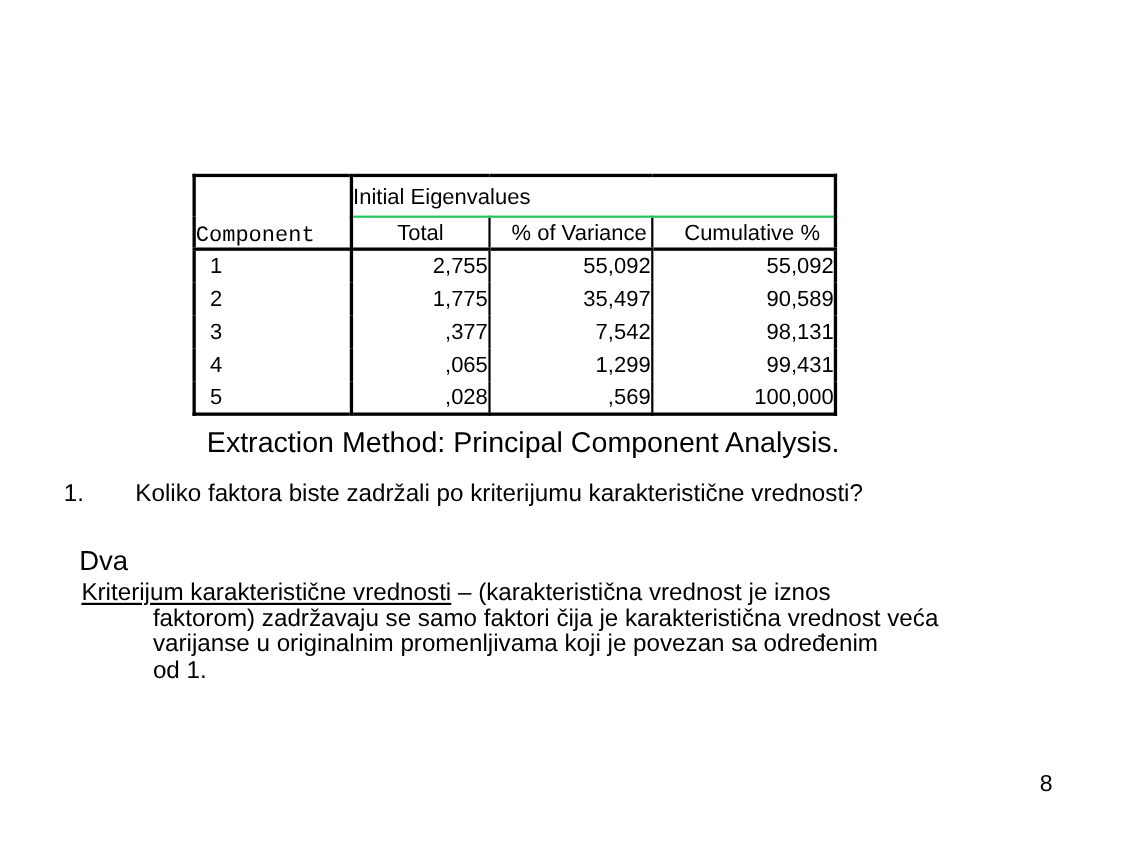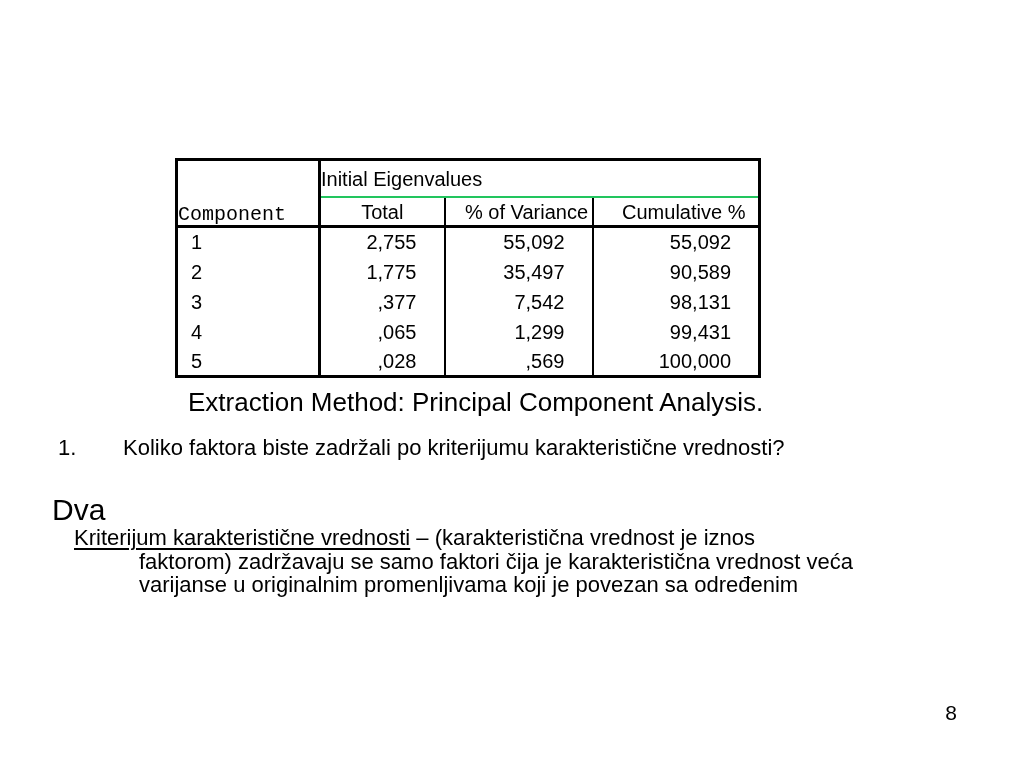--- a/index.html
+++ b/index.html
@@ -64,21 +64,21 @@
     padding-left: 16px;
   }
   tr.data { height: 30px; }
   tr.data td.c-comp {
     text-align: left;
     padding-left: 13px;
     border-right: 3px solid #000000;
   }
   tr.data td.num {
     text-align: right;
-    padding-right: 27px;
+    padding-right: 0;
   }
   tr.data td.c-var, tr.data td.c-cum {
     border-left: 2px solid #000000;
   }
   .table-footnote {
     margin-top: 9px;
     margin-left: 13px;
     font-size: 26px;
     white-space: nowrap;
   }
@@ -93,23 +93,23 @@
     line-height: 24px;
     padding-left: 65px;
   }
   .qnum {
     position: absolute;
     left: 0;
     top: 0;
   }
   .answer {
     position: absolute;
-    left: 52px;
+    left: 72px;
     top: 498px;
-    font-size: 30px;
+    font-size: 25px;
     line-height: 24px;
     text-align: center;
   }
   .definition {
     position: absolute;
     left: 74px;
     top: 526px;
     width: 920px;
     font-size: 22px;
     line-height: 23.5px;
@@ -193,17 +193,18 @@
     <span class="qnum">1.</span>
     <span>Koliko faktora biste zadržali po kriterijumu karakteristične vrednosti?</span>
   </div>
 
   <div class="answer">Dva</div>
 
   <div class="definition">
     <div><span class="underlined">Kriterijum karakteristične vrednosti</span><span> – (karakteristična vrednost je iznos</span></div>
     <div class="indent">faktorom) zadržavaju se samo faktori čija je karakteristična vrednost veća</div>
     <div class="indent">varijanse u originalnim promenljivama koji je povezan sa određenim</div>
+    <div class="indent">od 1.</div>
   </div>
 
   <div class="page-number">8</div>
 
 </div>
 
 </body></html>

